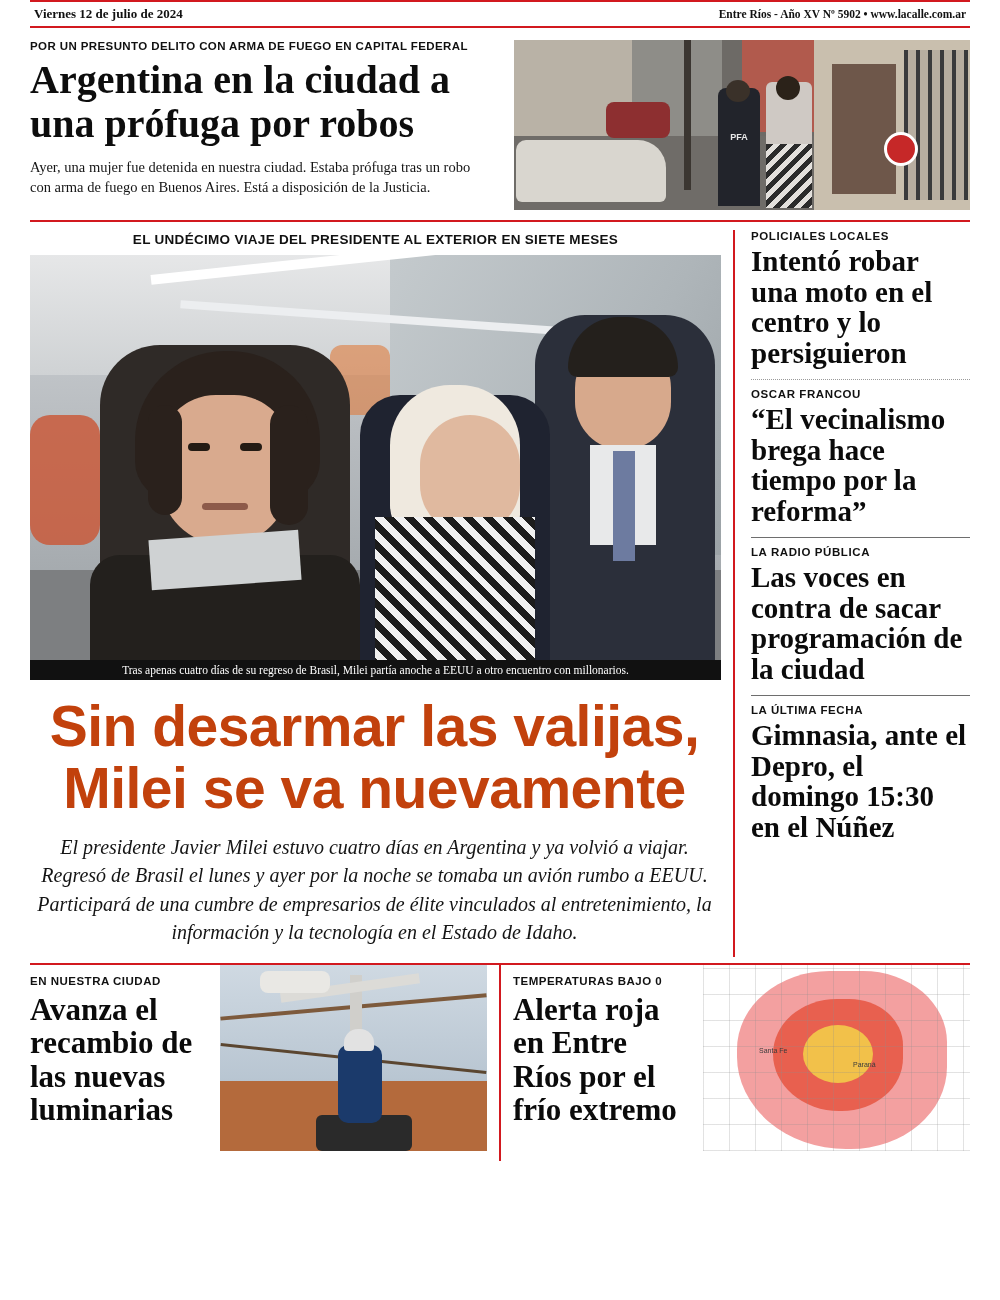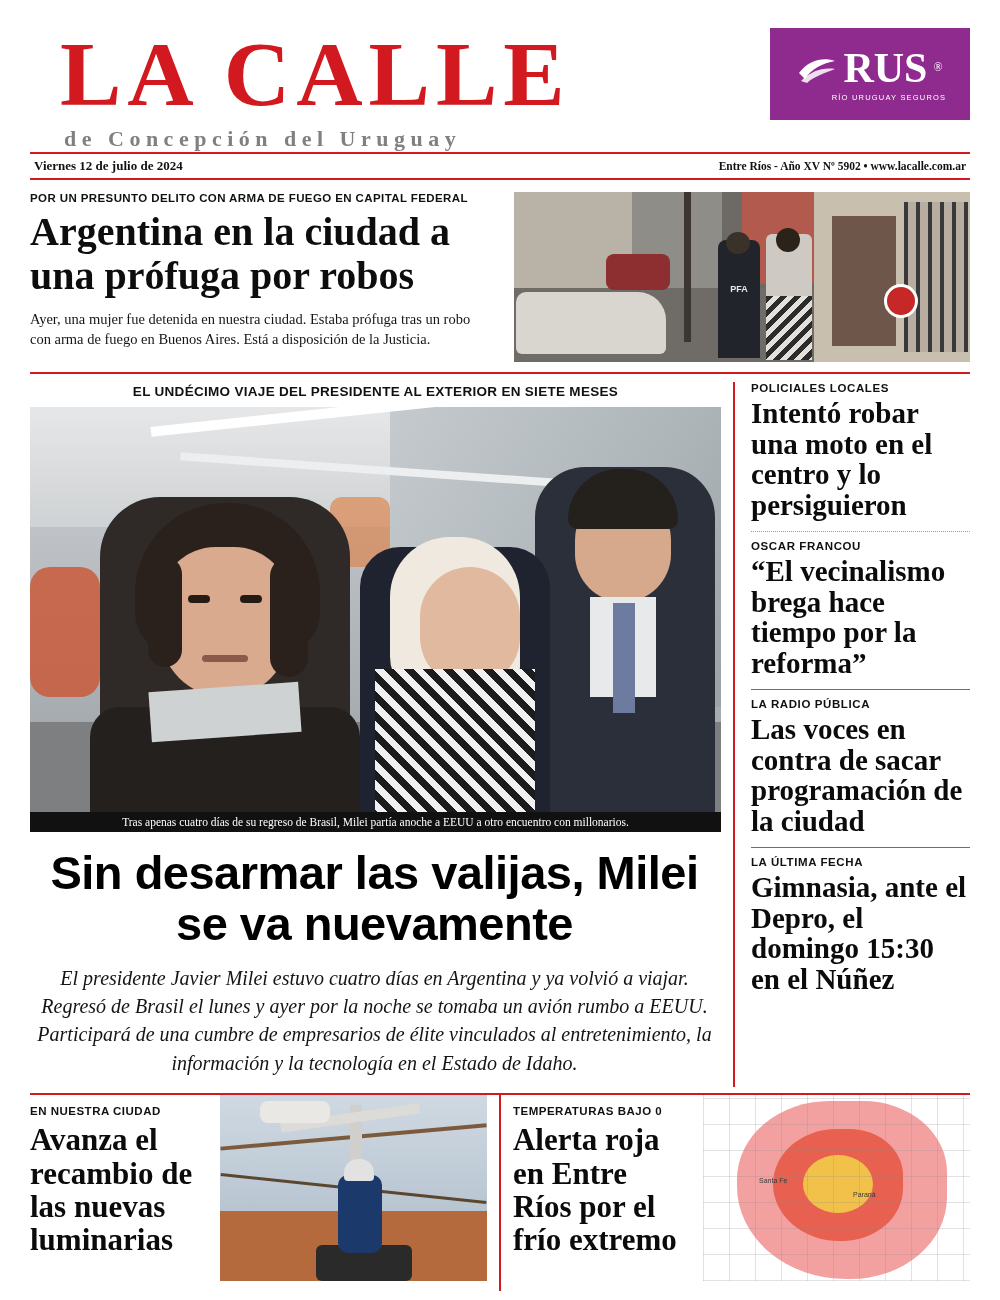--- a/index.html
+++ b/index.html
@@ -186,25 +186,25 @@
     color: #fff;
     font-family: "Liberation Serif", serif;
     font-size: 11.5px;
     padding: 4px 6px;
     width: 691px;
     box-sizing: border-box;
   }
   .lead-head {
     font-family: "Liberation Sans", sans-serif;
     font-weight: bold;
-    font-size: 47px;
+    font-size: 57px;
     line-height: 1.08;
     letter-spacing: -0.5px;
     margin: 16px 0 14px 0;
-    color: #000000;
+    color: #c2410c;
   }
   .lead-body {
     font-family: "Liberation Serif", serif;
     font-size: 20px;
     line-height: 1.42;
     color: #141414;
     margin: 0 0 10px 0;
     font-style: italic;
   }
 
@@ -348,36 +348,20 @@
   .mp-grid { inset:0; background:
     repeating-linear-gradient(0deg, rgba(140,140,140,.25) 0 1px, transparent 1px 26px),
     repeating-linear-gradient(90deg, rgba(140,140,140,.25) 0 1px, transparent 1px 26px); }
   .mp-label { position:absolute; font-family:"Liberation Sans",sans-serif; font-size:7px; color:#3a3a3a; }
 </style>
 </head>
 <body>
 
 <div class="page">
 
-  <div class="masthead">
-    <div class="masthead-title">LA CALLE</div>
-    <div class="masthead-sub">de Concepción del Uruguay</div>
-
-    <div class="rus-box">
-      <div class="rus-inner">
-        <svg class="rus-swoosh" width="40" height="34" viewBox="0 0 40 34">
-          <path d="M2 22 C12 8, 28 6, 38 10 C26 12, 14 18, 8 28 Z" fill="#ffffff"></path>
-          <path d="M4 30 C14 20, 26 16, 38 18 C28 22, 16 26, 10 32 Z" fill="#ffffff" opacity="0.85"></path>
-        </svg>
-        <div class="rus-word">RUS</div>
-        <div class="rus-reg">®</div>
-      </div>
-      <div class="rus-tag">RÍO URUGUAY SEGUROS</div>
-    </div>
-  </div>
 
   <div class="datebar">
     <div>Viernes 12 de julio de 2024</div>
     <div class="right">Entre Ríos - Año XV Nº 5902  •  www.lacalle.com.ar</div>
   </div>
 
   <div class="topstory">
     <div class="topstory-text">
       <div class="kicker">POR UN PRESUNTO DELITO CON ARMA DE FUEGO EN CAPITAL FEDERAL</div>
       <h1>Argentina en la ciudad a una prófuga por robos</h1>

